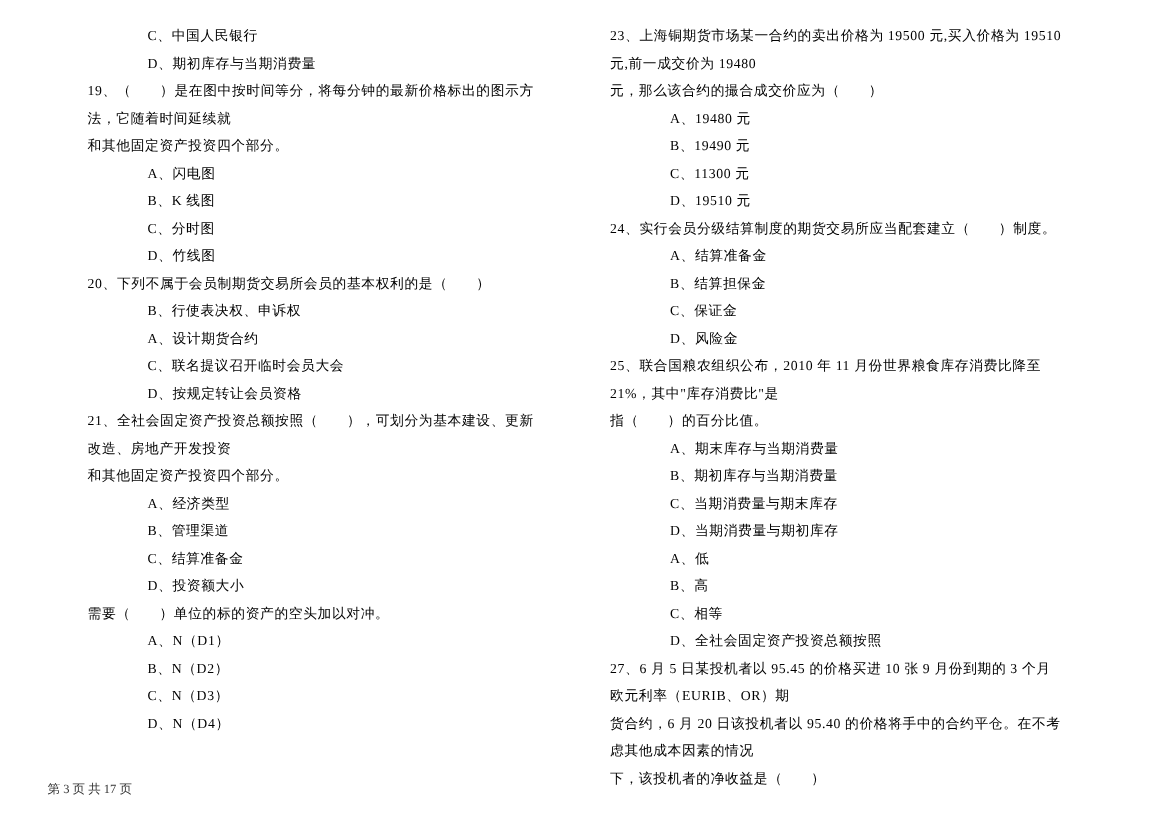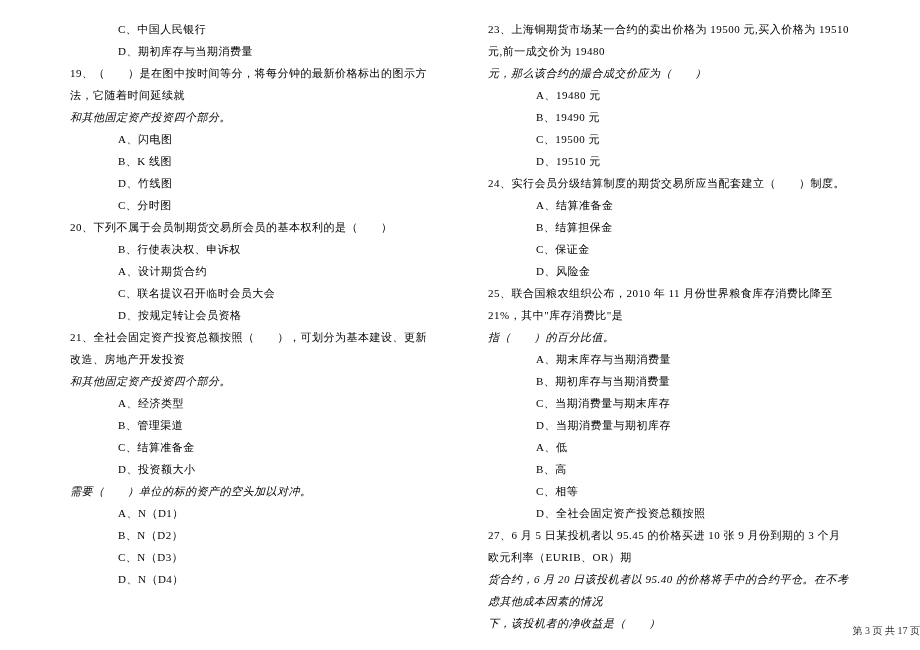--- a/index.html
+++ b/index.html
@@ -37,47 +37,46 @@
       line-height: 2.0;
       letter-spacing: 0.5px;
     }
     .question-line {
       line-height: 2.0;
       letter-spacing: 0.5px;
     }
     .question-cont {
       line-height: 2.0;
       letter-spacing: 0.5px;
-      font-style: italic;
     }
     .footer {
       position: absolute;
       bottom: 12px;
       left: 4px;
       right: 0;
-      text-align: right;
+      text-align: left;
       font-size: 10px;
       color: #333333;
       padding-left: 34px;
     }
   </style>
 </head>
 <body>
 
 <div class="page-container">
   <div class="column column-left">
     <div class="option-line">C、中国人民银行</div>
     <div class="option-line">D、期初库存与当期消费量</div>
 
     <div class="question-line">19、（　　）是在图中按时间等分，将每分钟的最新价格标出的图示方法，它随着时间延续就</div>
     <div class="question-cont">和其他固定资产投资四个部分。</div>
     <div class="option-line">A、闪电图</div>
     <div class="option-line">B、K 线图</div>
+    <div class="option-line">C、分时图</div>
     <div class="option-line">D、竹线图</div>
-    <div class="option-line">C、分时图</div>
 
     <div class="question-line">20、下列不属于会员制期货交易所会员的基本权利的是（　　）</div>
     <div class="option-line">B、行使表决权、申诉权</div>
     <div class="option-line">A、设计期货合约</div>
     <div class="option-line">C、联名提议召开临时会员大会</div>
     <div class="option-line">D、按规定转让会员资格</div>
 
     <div class="question-line">21、全社会固定资产投资总额按照（　　），可划分为基本建设、更新改造、房地产开发投资</div>
     <div class="question-cont">和其他固定资产投资四个部分。</div>
     <div class="option-line">A、经济类型</div>
@@ -90,21 +89,21 @@
     <div class="option-line">B、N（D2）</div>
     <div class="option-line">C、N（D3）</div>
     <div class="option-line">D、N（D4）</div>
   </div>
 
   <div class="column column-right">
     <div class="question-line">23、上海铜期货市场某一合约的卖出价格为 19500 元,买入价格为 19510 元,前一成交价为 19480</div>
     <div class="question-cont">元，那么该合约的撮合成交价应为（　　）</div>
     <div class="option-line">A、19480 元</div>
     <div class="option-line">B、19490 元</div>
-    <div class="option-line">C、19500 元</div>
+    <div class="option-line">C、11300 元</div>
     <div class="option-line">D、19510 元</div>
 
     <div class="question-line">24、实行会员分级结算制度的期货交易所应当配套建立（　　）制度。</div>
     <div class="option-line">A、结算准备金</div>
     <div class="option-line">B、结算担保金</div>
     <div class="option-line">C、保证金</div>
     <div class="option-line">D、风险金</div>
 
     <div class="question-line">25、联合国粮农组织公布，2010 年 11 月份世界粮食库存消费比降至 21%，其中"库存消费比"是</div>
     <div class="question-cont">指（　　）的百分比值。</div>

